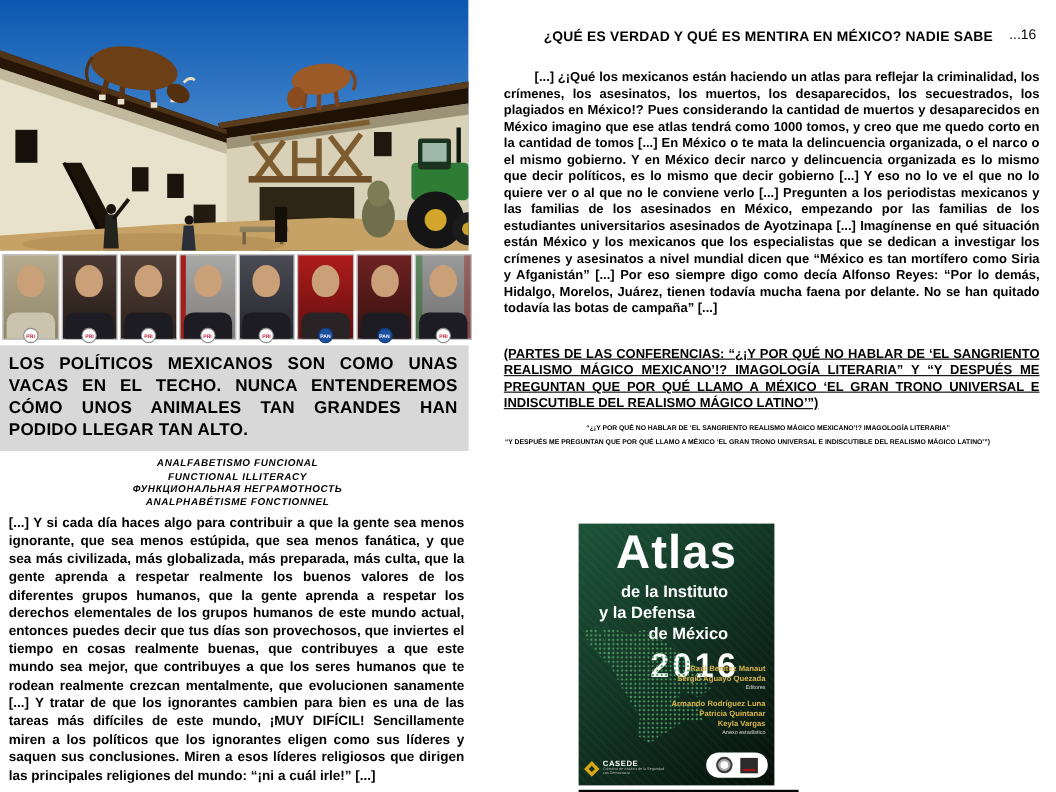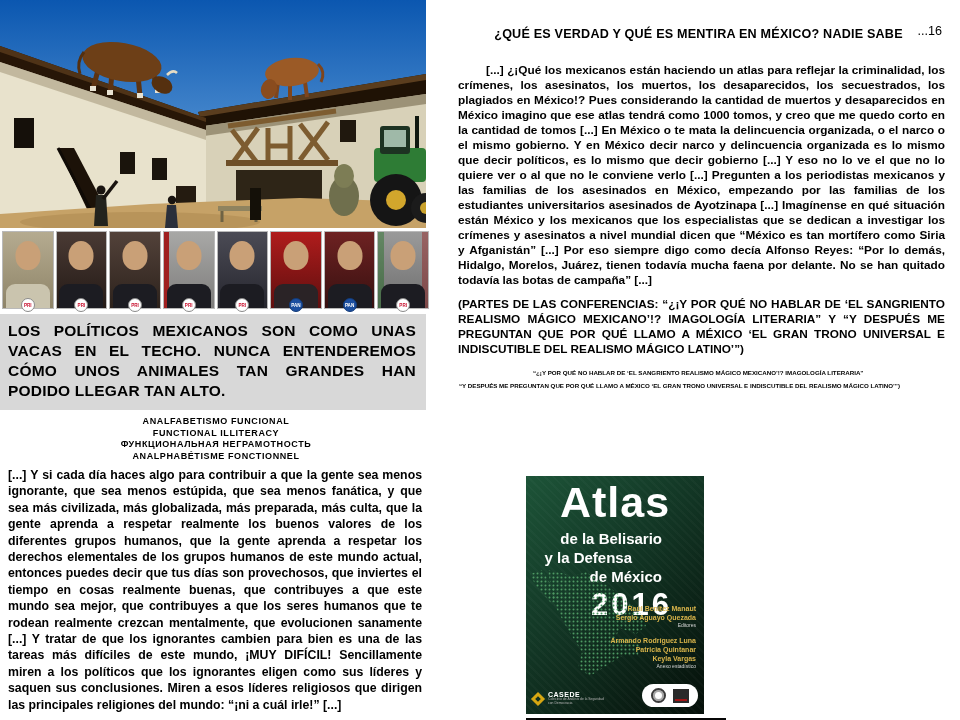--- a/index.html
+++ b/index.html
@@ -28,35 +28,35 @@
       box-shadow:inset 6px 0 0 rgba(0,100,0,.35), inset -6px 0 0 rgba(150,0,0,.35);}
   .badge { position:absolute; bottom:-4px; left:50%; transform:translateX(-50%); z-index:2;
     width:14px; height:14px; border-radius:50%; background:#fff; border:1px solid #8a8a8a;
     font-size:4.6px; font-weight:bold; color:#c8102e; display:flex; align-items:center; justify-content:center; }
   .pol.pan .badge { background:#1c4fa0; color:#fff; border-color:#123a78; }
 
   .caption { margin-top:4px; width:426px; background:#d8d8d8; padding:7px 10px 9px 8px;
     font-size:15.5px; line-height:20px; font-weight:bold; color:#000; text-align:justify; letter-spacing:.2px; }
 
   .multi { margin-top:6px; text-align:center; font-weight:bold; color:#000;
-    font-size:9px; line-height:11.5px; letter-spacing:.6px; }
+    font-size:9px; line-height:11.5px; letter-spacing:.6px;font-style:italic; }
 
   .lbody { margin:5px 10px 0 8px; width:414px; font-size:12.3px; line-height:16.4px;
     font-weight:bold; color:#000; text-align:justify; }
 
   
   .col-right { position:absolute; left:437px; top:0; width:523px; height:720px; }
   .rheader { position:relative; margin-top:24px; text-align:center; }
   .rtitle { font-size:12.6px; font-weight:bold; color:#000; letter-spacing:.2px; }
   .rpage  { position:absolute; right:18px; top:0; font-size:12.6px; font-weight:normal; color:#000; }
 
   .rbody { margin:0 15px 0 21px; font-size:11.8px; line-height:15px; font-weight:bold;
     color:#000; text-align:justify; }
   .rbody.first { margin-top:21px; text-indent:28px; }
-  .rbody.second { margin-top:9px; }
+  .rbody.second { margin-top:26px;text-decoration:underline; }
 
   .q { font-size:6.2px; line-height:7.8px; font-weight:bold; color:#000; text-align:justify; }
   .q1 { margin:12px 0 0 96px; width:402px; }
   .q2 { margin:5px 0 0 22px;  width:482px; }
 
   
   .spread { position:absolute; left:89px; top:476px; display:flex; gap:4px;flex-direction:column; }
   .cover-front { position:relative; width:178px; height:238px; overflow:hidden;
     background:
       repeating-linear-gradient(45deg, rgba(255,255,255,.025) 0 2px, transparent 2px 6px),
@@ -262,21 +262,21 @@
         <svg class="mexmap" viewBox="0 0 120 112" width="120" height="112">
           <defs>
             <pattern id="dots" width="4" height="4" patternUnits="userSpaceOnUse">
               <circle cx="1.5" cy="1.5" r="1" fill="#4e9a63"></circle>
             </pattern>
           </defs>
           <path d="M2 6 L14 2 L30 28 L24 36 L8 18 Z" fill="url(#dots)"></path>
           <path d="M20 2 L46 8 L58 4 L74 14 L96 30 L112 44 L118 58 L108 66 L92 60 L86 72 L100 70 L112 76 L110 88 L94 88 L78 98 L62 108 L50 100 L54 84 L40 62 L26 36 Z" fill="url(#dots)"></path>
         </svg>
         <div class="atlas-title">Atlas</div>
-        <div class="sub s1">de la Belisario</div>
+        <div class="sub s1">de la Instituto</div>
         <div class="sub s2">y la Defensa</div>
         <div class="sub s3">de México</div>
         <div class="year">2016</div>
         <div class="credits">
           <div class="gold">Raúl Benítez Manaut</div>
           <div class="gold">Sergio Aguayo Quezada</div>
           <div class="lbl">Editores</div>
           <div class="gold">Armando Rodríguez Luna</div>
           <div class="gold">Patricia Quintanar</div>
           <div class="gold">Keyla Vargas</div>

